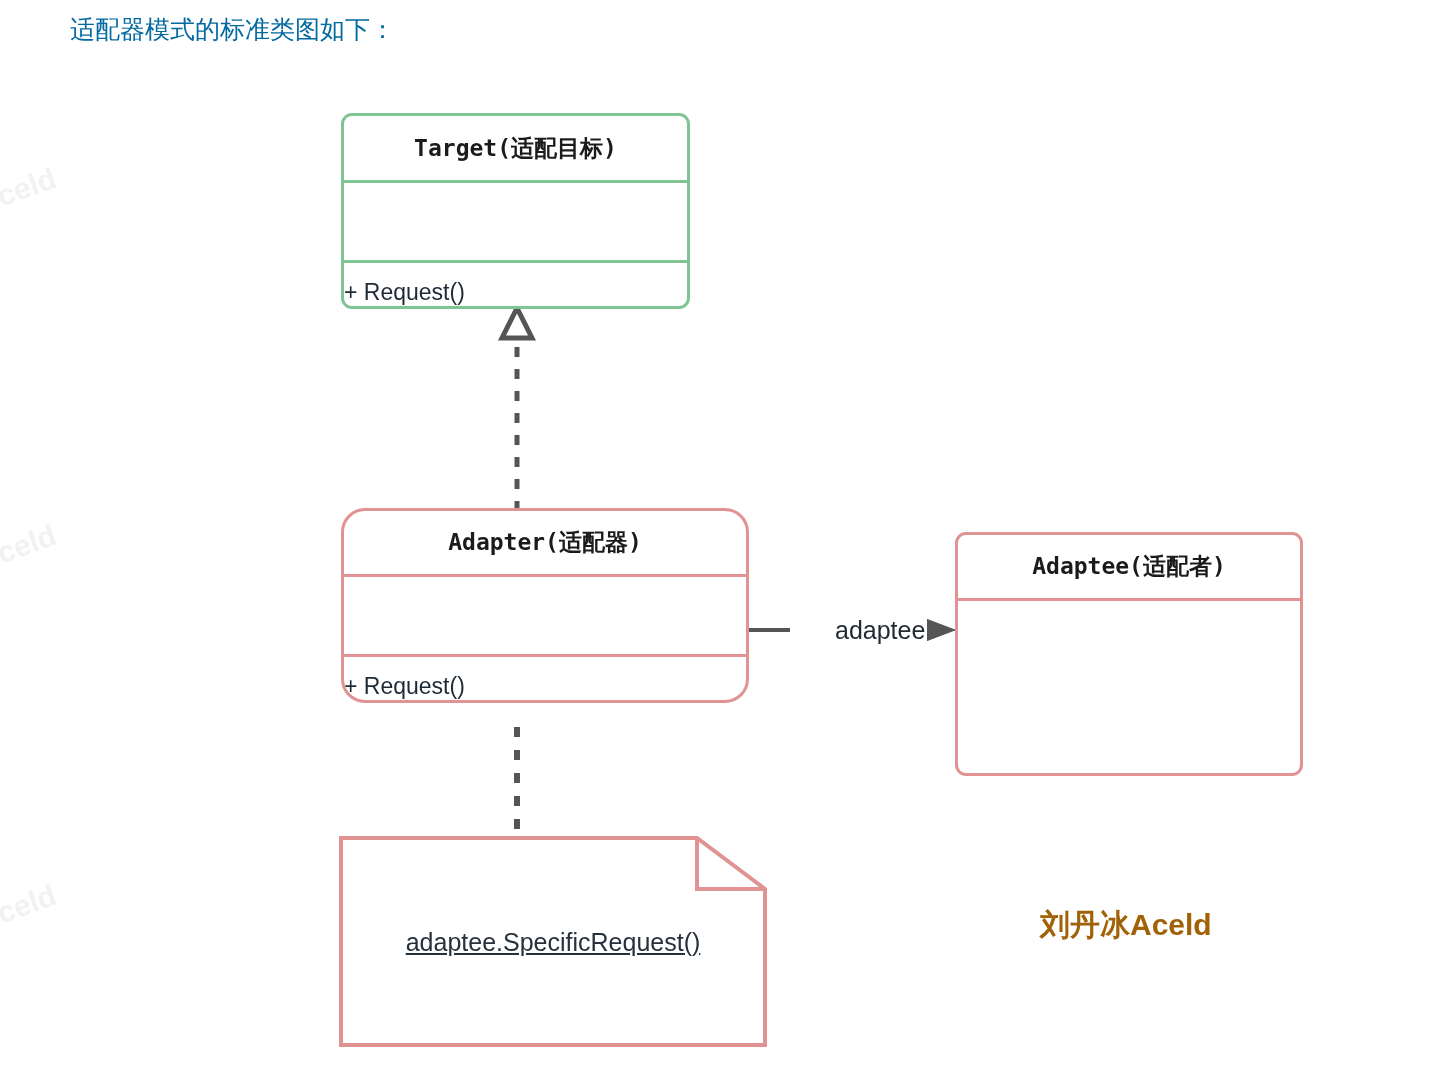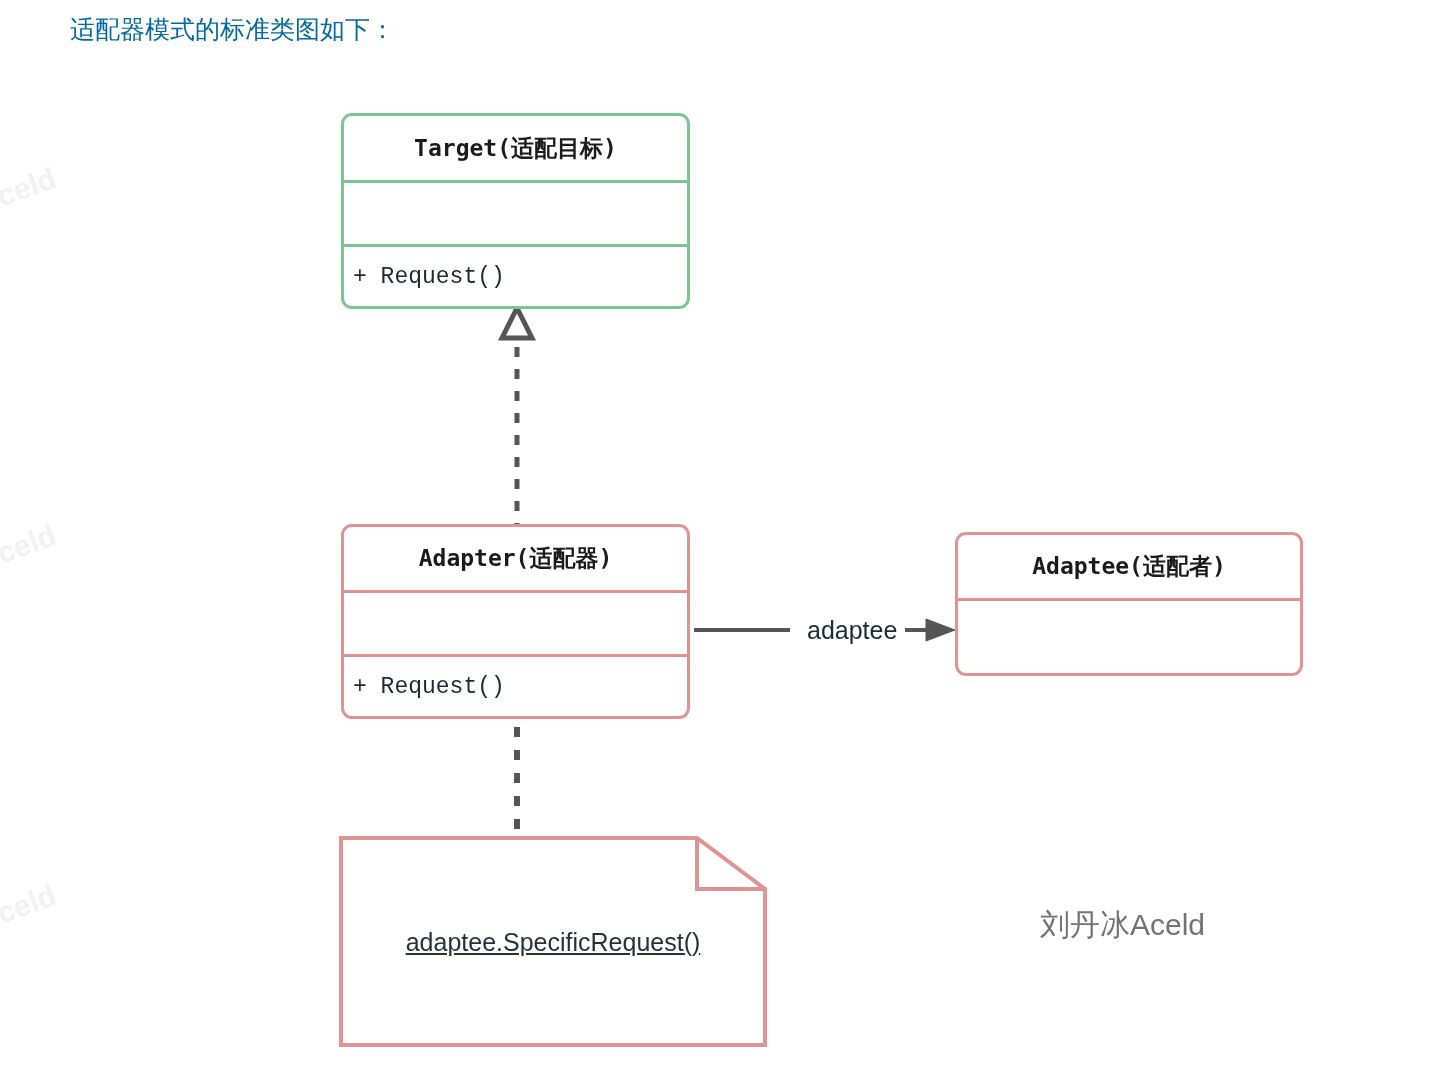--- a/index.html
+++ b/index.html
@@ -38,23 +38,23 @@
     transform: rotate(-20deg);
     transform-origin: left center;
     white-space: nowrap;
     user-select: none;
   }
   .wm-main {
     position: absolute;
     left: 1040px;
     top: 905px;
     font-family: "Liberation Sans", sans-serif;
-    font-weight: normal;
+    font-weight: bold;
     font-size: 30px;
-    color: #737373;
+    color: #a16207;
     white-space: nowrap;
     user-select: none;
   }
 
   
   .uml-class {
     position: absolute;
     box-sizing: border-box;
     background: #ffffff;
     border-style: solid;
@@ -78,25 +78,25 @@
   }
   .uml-class .row.attrs {
     border-top-style: solid;
     border-top-width: 3px;
   }
   .uml-class .row.methods {
     border-top-style: solid;
     border-top-width: 3px;
     display: flex;
     align-items: center;
-    padding-left: 9px;
-    font-family: Liberation Mono, monospace;
+    font-family: Liberation Sans, sans-serif;
     font-size: 23px;
     color: #1d2a35;
     white-space: nowrap;
+    margin-top: 16px;
   }
 
   
   .green { border-color: #7fc593; }
   .green .row.attrs, .green .row.methods { border-top-color: #7fc593; }
 
   
   .red { border-color: #e09392; }
   .red .row.attrs, .red .row.methods { border-top-color: #e09392; }
 
@@ -127,20 +127,21 @@
     pointer-events: none;
   }
   .edge-label {
     position: absolute;
     font-family: "Liberation Sans", sans-serif;
     font-size: 25px;
     color: #1f2a33;
     background: #ffffff;
     padding: 0 2px;
     white-space: nowrap;
+    margin-left: 28px;
   }
 </style>
 </head>
 <body>
 
 <div class="wm-side" style="left:-22px; top:188px;">Aceld</div>
 <div class="wm-side" style="left:-22px; top:545px;">Aceld</div>
 <div class="wm-side" style="left:-22px; top:905px;">Aceld</div>
 
 <div class="page-title">适配器模式的标准类图如下：</div>
@@ -169,27 +170,27 @@
 </svg>
 
 <div class="edge-label" style="left:805px; top:616px;">adaptee</div>
 
 <div class="uml-class green" style="left:341px; top:113px; width:349px; height:196px;">
   <div class="row title" style="height:64px;">Target(适配目标)</div>
   <div class="row attrs" style="height:64px;"></div>
   <div class="row methods" style="height:62px;">+ Request()</div>
 </div>
 
-<div class="uml-class red" style="left:341px; top:524px; width:349px; height:195px;">
+<div class="uml-class red" style="left:341px; top:508px; width:408px; height:195px;border-radius:24px;">
   <div class="row title" style="height:63px;">Adapter(适配器)</div>
   <div class="row attrs" style="height:64px;"></div>
   <div class="row methods" style="height:62px;">+ Request()</div>
 </div>
 
-<div class="uml-class red" style="left:955px; top:532px; width:348px; height:144px;">
+<div class="uml-class red" style="left:955px; top:532px; width:348px; height:244px;">
   <div class="row title" style="height:63px;">Adaptee(适配者)</div>
   <div class="row attrs" style="height:64px;"></div>
 </div>
 
 <div class="uml-note" style="left:341px; top:928px; width:424px; height:28px;">
   <div class="note-text">adaptee.SpecificRequest()</div>
 </div>
 
 <div class="wm-main">刘丹冰Aceld</div>
 

